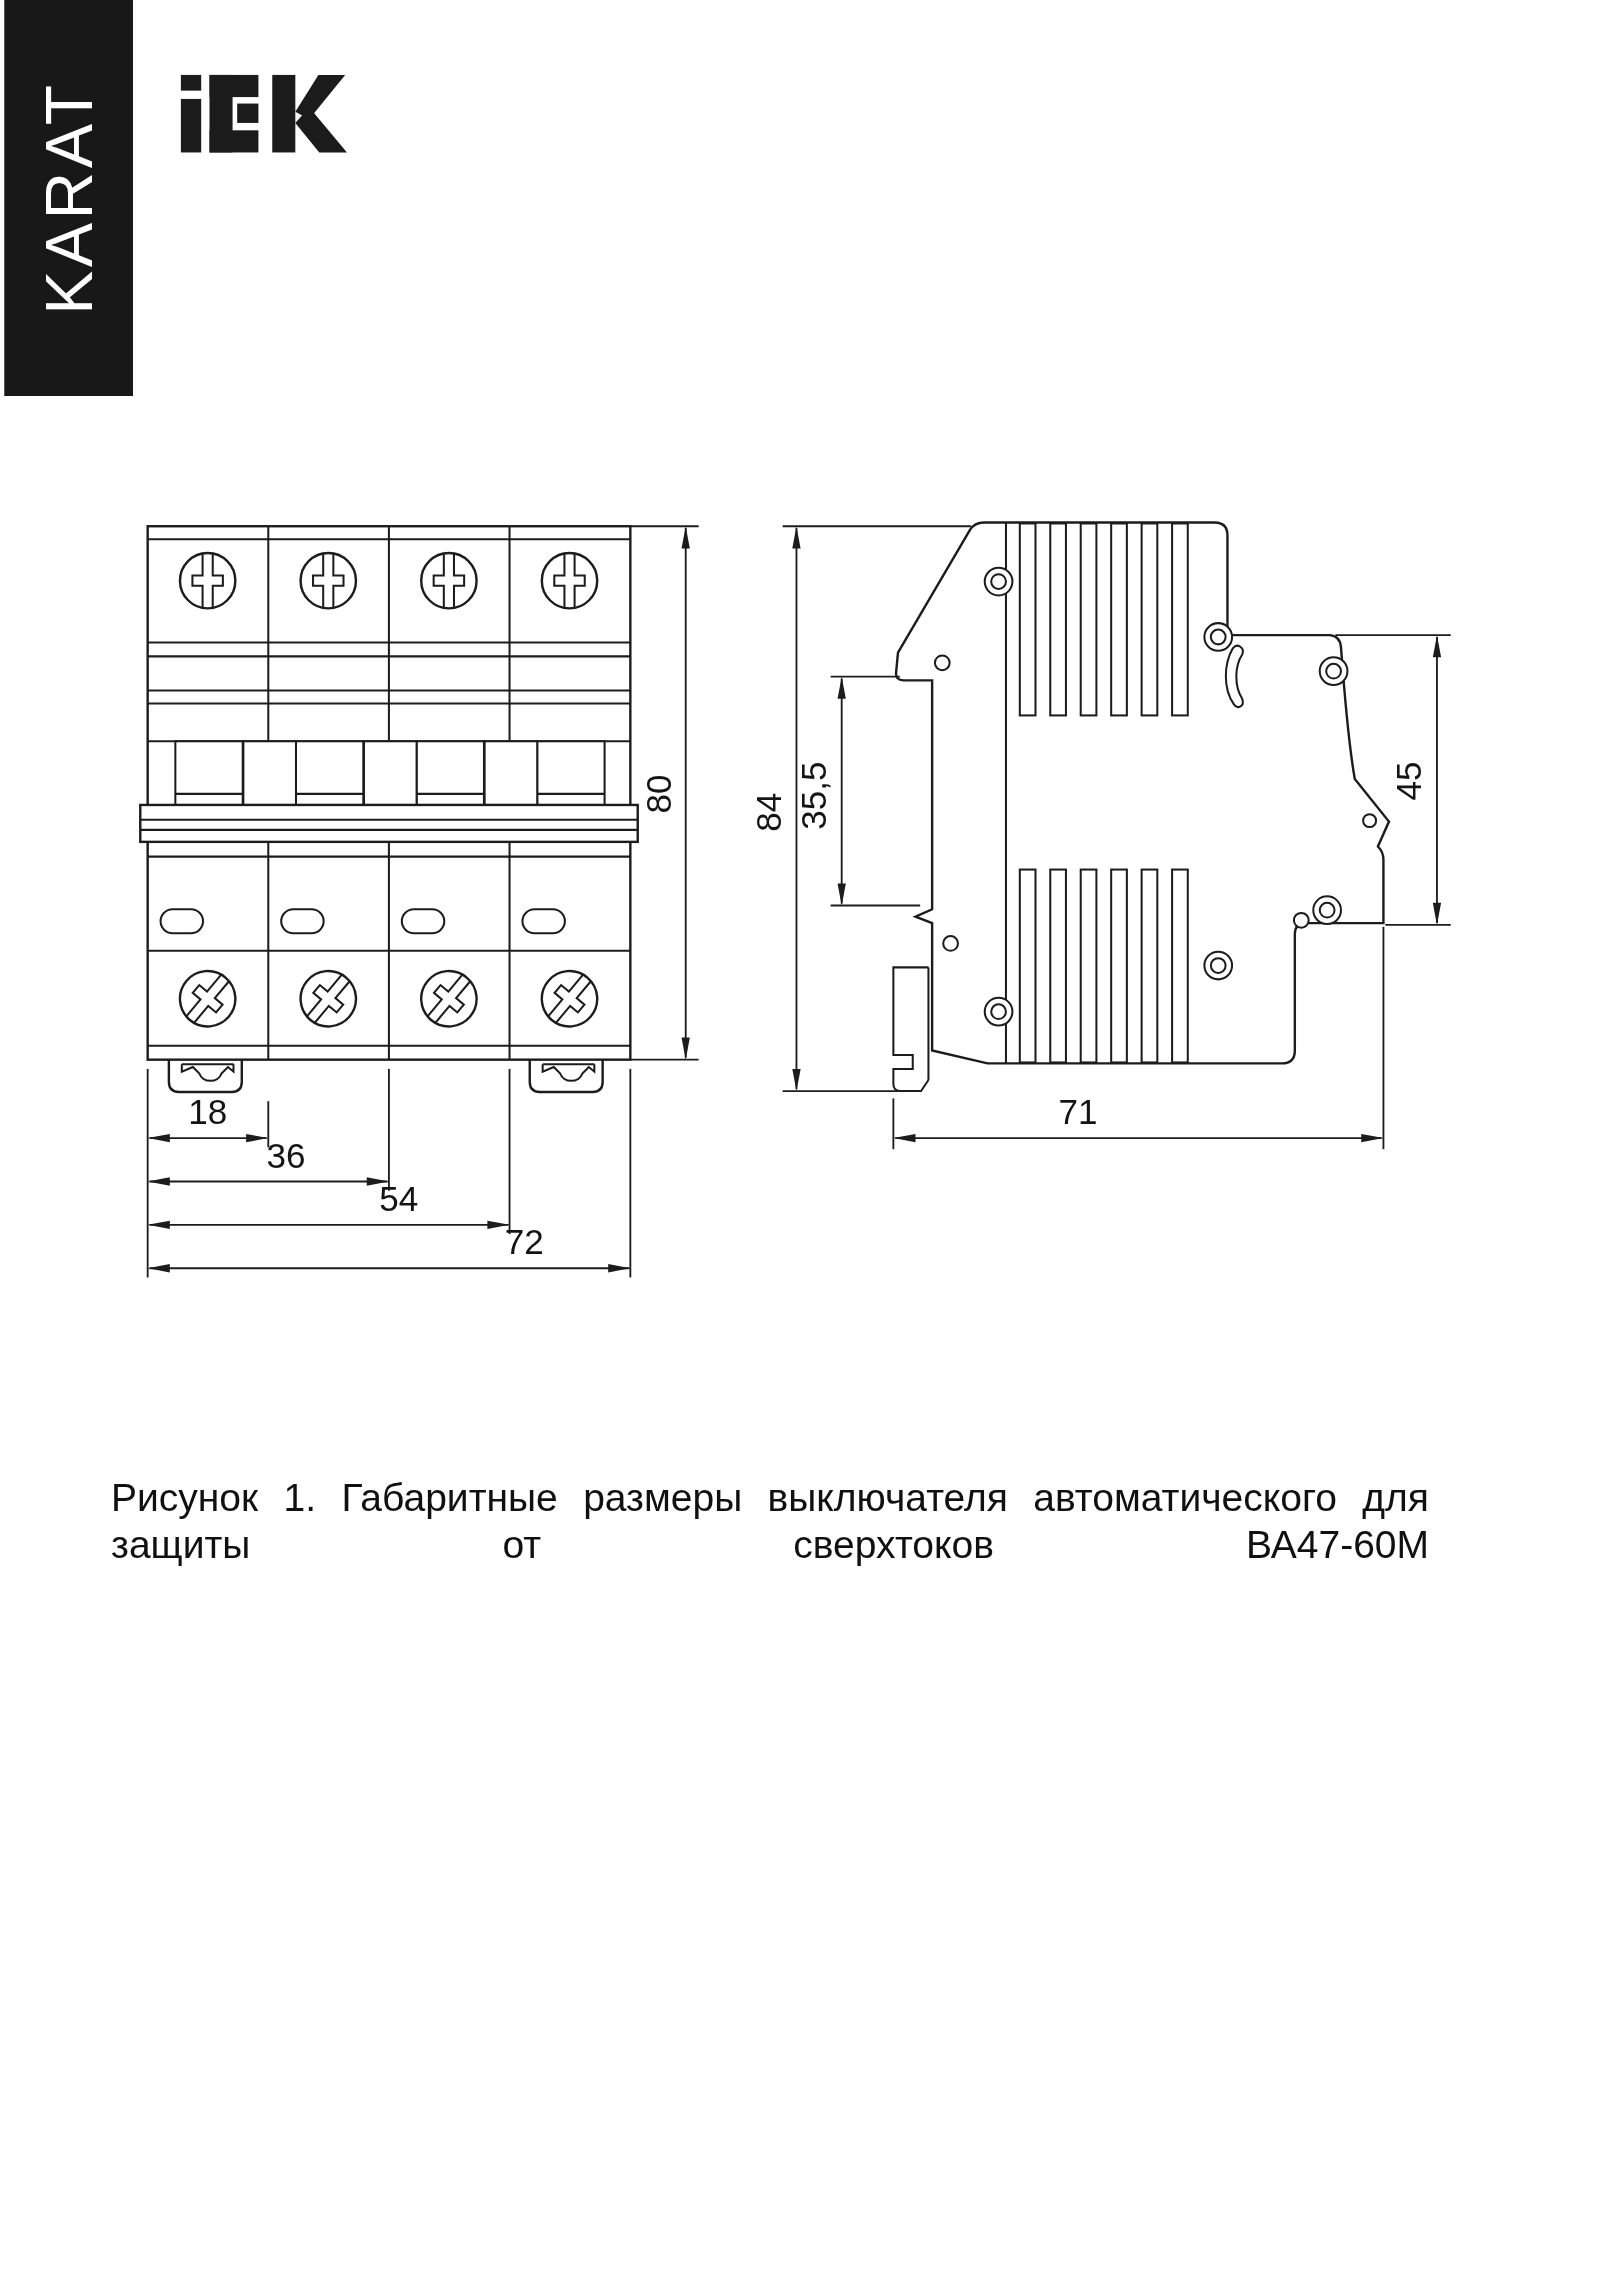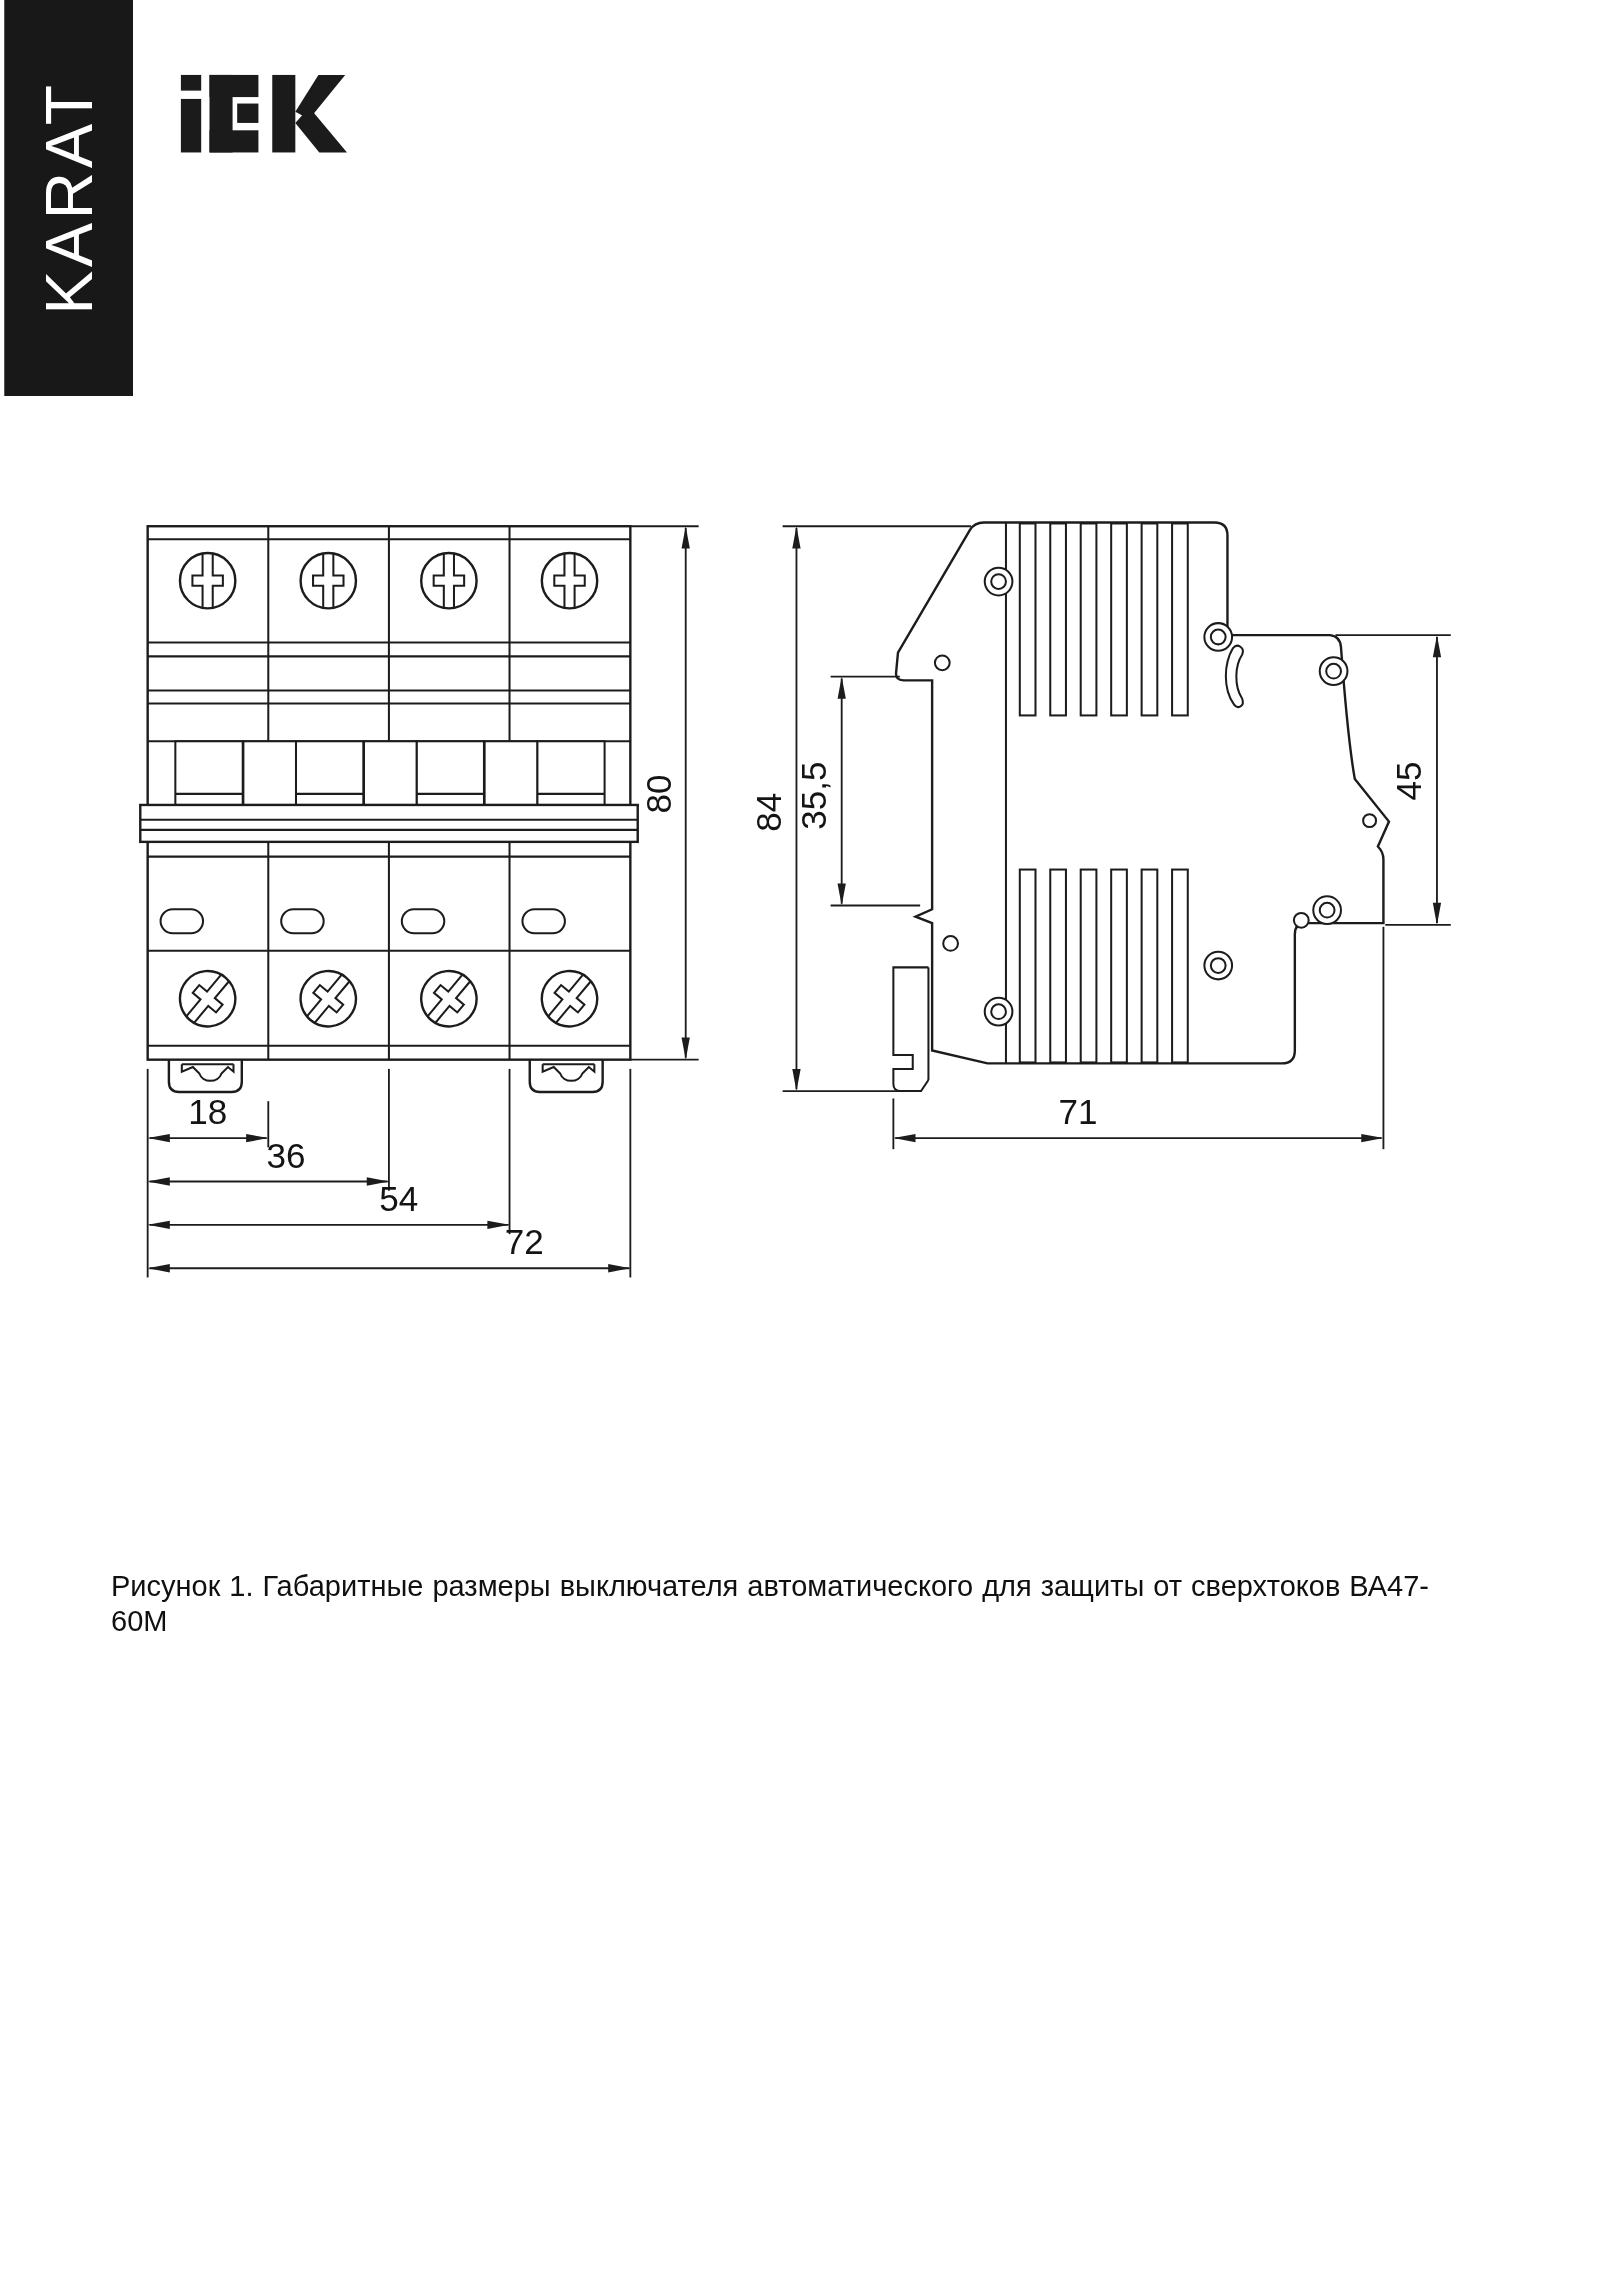--- a/index.html
+++ b/index.html
@@ -11,22 +11,22 @@
     position:absolute;left:3.7px;top:0;width:128px;height:396px;
     background:#181818;display:flex;align-items:center;justify-content:center;
     border-left:0.9px solid #555;
   }
   .karat-bar span{
     transform:rotate(-90deg);white-space:nowrap;color:#ffffff;
     font-size:66px;font-weight:500;letter-spacing:3.7px;
   }
   .drawing-svg{position:absolute;left:0;top:0;}
   .caption{
-    position:absolute;left:111px;top:1569px;width:1318px;
-    font-size:29px;color:#101010;
+    position:absolute;left:111px;top:1475px;width:1318px;
+    font-size:39px;color:#101010;
     text-align:justify;text-align-last:justify;
     line-height:1.2;
   }
   
   .ln{stroke:#1c1c1c;stroke-width:2.6;fill:none;}
   .ln-thin{stroke:#1c1c1c;stroke-width:2.2;fill:none;}
   .fillw{fill:#ffffff;}
   .dim{stroke:#1c1c1c;stroke-width:2;fill:none;}
   .arr{fill:#1c1c1c;stroke:none;}
   text.dimtxt{fill:#141414;font-family:"Liberation Sans", sans-serif;font-size:38px;}

